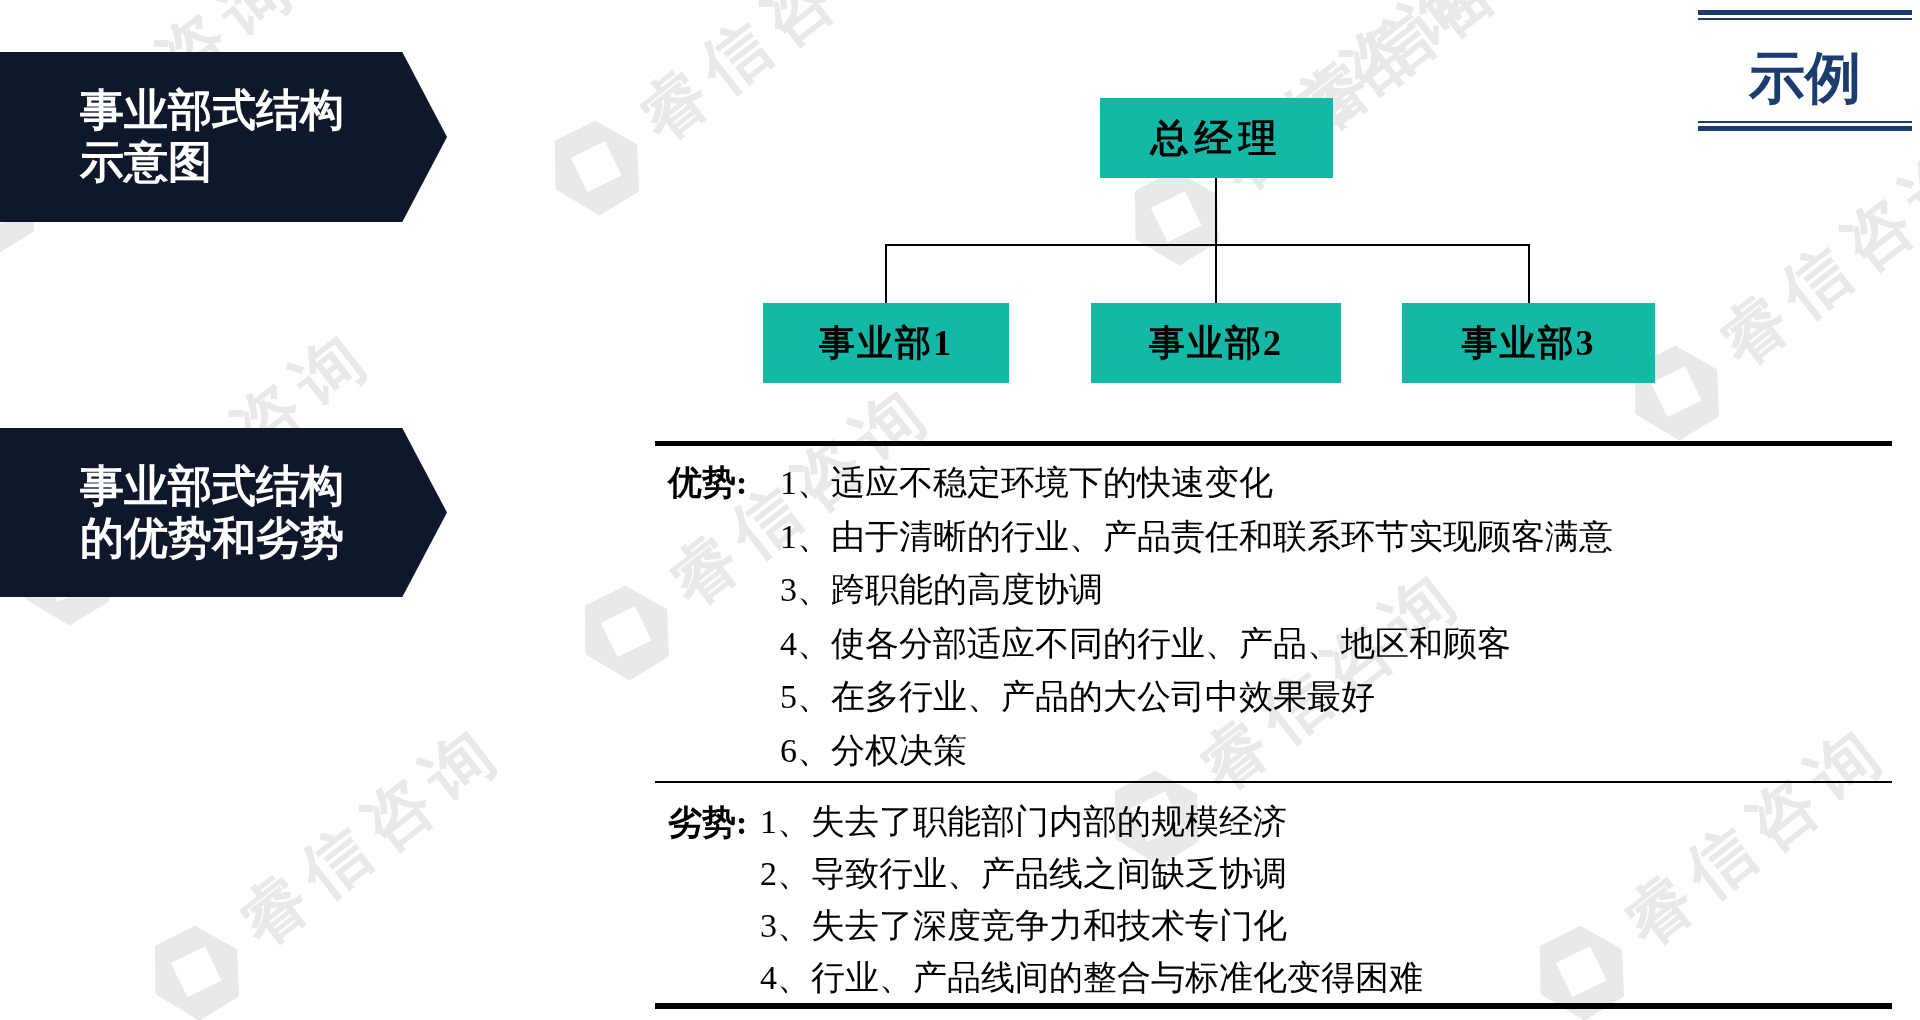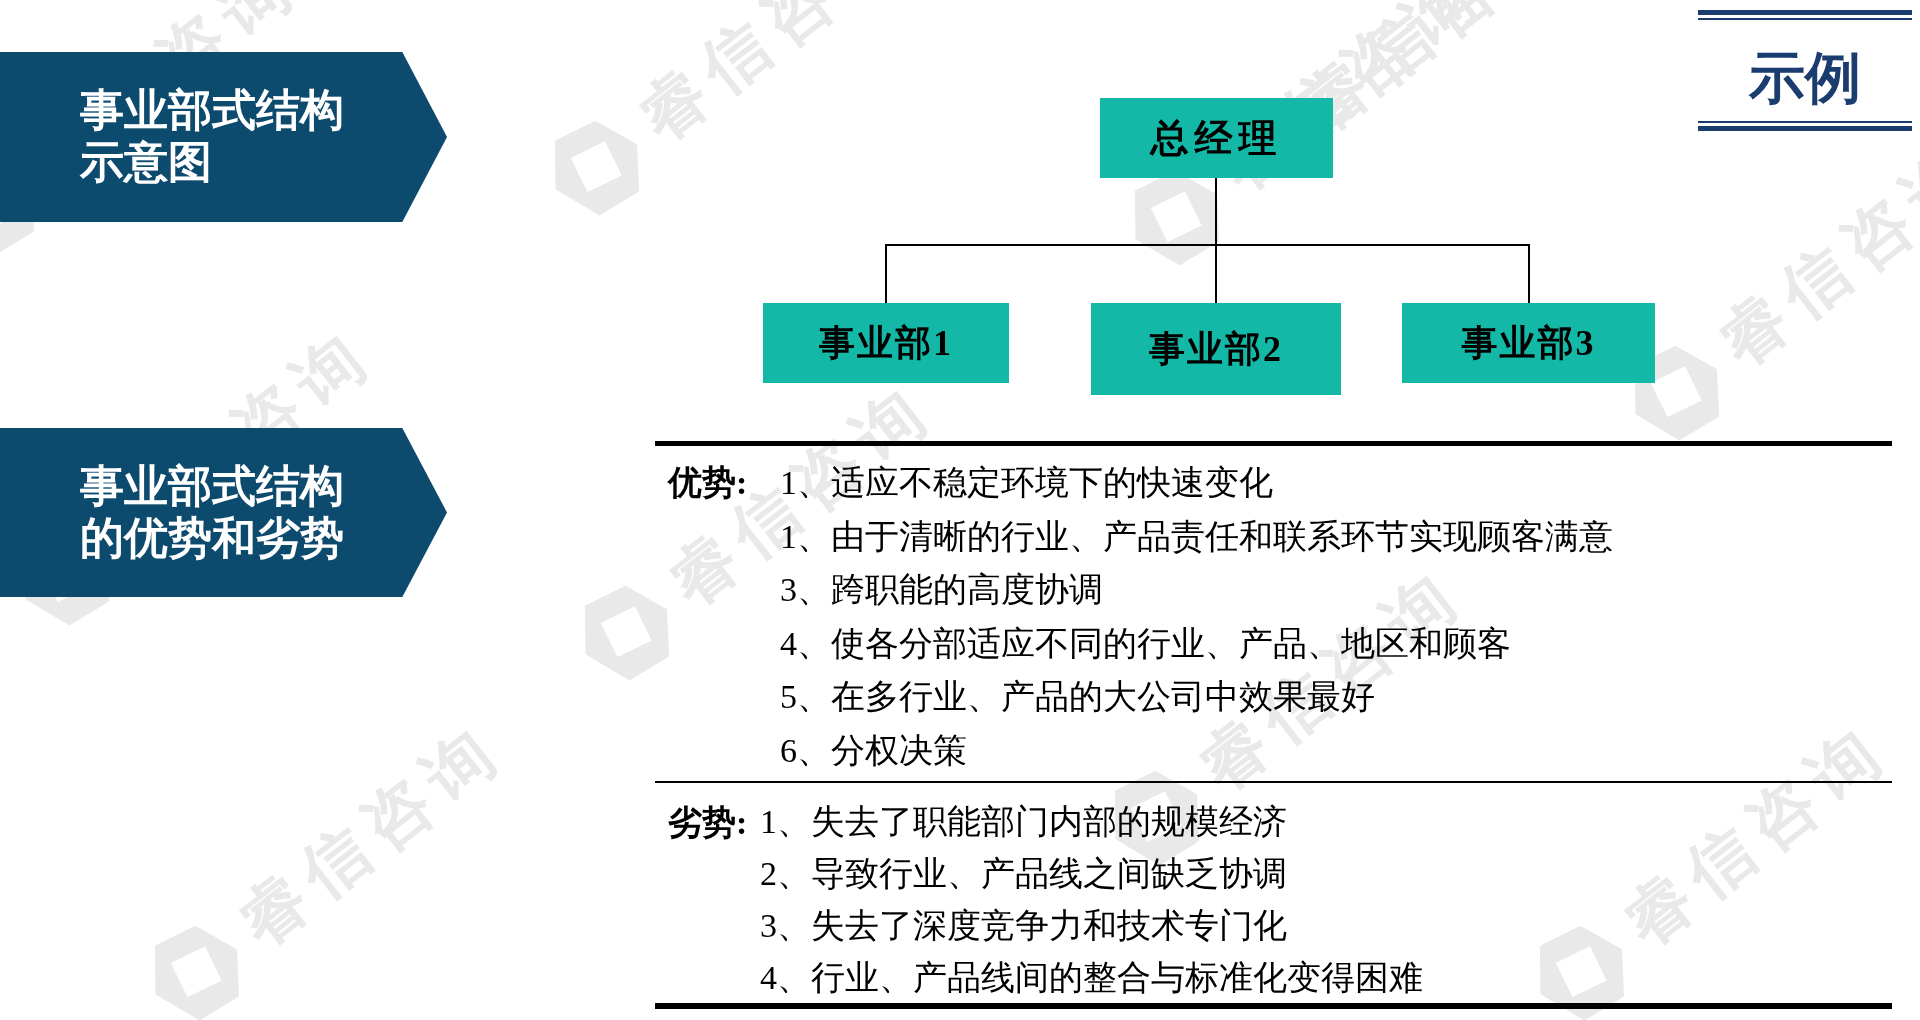--- a/index.html
+++ b/index.html
@@ -20,21 +20,21 @@
     width:92px;height:92px;background:#e9e9e9;flex-shrink:0;position:relative;
     clip-path:polygon(32% 0,80% 10%,100% 58%,70% 100%,20% 94%,0 42%);
   }
   .wm .cube::after{
     content:"";position:absolute;left:27px;top:27px;width:38px;height:38px;
     background:#ffffff;transform:rotate(12deg);
   }
 
   
   .banner{
-    position:absolute;left:0;width:447px;background:#0c4a6e;color:#ffffff;
+    position:absolute;left:0;width:447px;background:#0f172a;color:#ffffff;
     clip-path:polygon(0 0,90% 0,100% 50%,90% 100%,0 100%);
     display:flex;flex-direction:column;justify-content:center;
     padding-left:80px;box-sizing:border-box;
     font-size:44px;font-weight:bold;line-height:52px;z-index:2;
   }
   #banner1{top:52px;height:170px;}
   #banner2{top:428px;height:169px;}
 
   
   .example-tag{position:absolute;left:1698px;top:10px;width:214px;z-index:2;
@@ -45,21 +45,21 @@
   .example-tag .label{font-size:56px;font-weight:bold;line-height:1.3;padding:22px 0 6px;}
 
   
   .box{
     position:absolute;background:#14b8a6;z-index:1;
     display:flex;align-items:center;justify-content:center;
     font-size:38px;font-weight:bold;color:#000;letter-spacing:6px;
   }
   #gm-box{left:1100px;top:98px;width:233px;height:80px;}
   #div1{left:763px;top:303px;width:246px;height:80px;letter-spacing:2px;font-size:36px;}
-  #div2{left:1091px;top:303px;width:250px;height:92px;letter-spacing:2px;font-size:36px;}
+  #div2{left:1091px;top:303px;width:250px;height:80px;letter-spacing:2px;font-size:36px;}
   #div3{left:1402px;top:303px;width:253px;height:80px;letter-spacing:2px;font-size:36px;}
   .cline{position:absolute;background:#000;z-index:1;}
   #l-gm{left:1215px;top:178px;width:2px;height:67px;}
   #l-h{left:885px;top:244px;width:645px;height:2px;}
   #l-d1{left:885px;top:246px;width:2px;height:57px;}
   #l-d2{left:1215px;top:246px;width:2px;height:57px;}
   #l-d3{left:1528px;top:246px;width:2px;height:57px;}
 
   
   .rule{position:absolute;left:655px;width:1237px;background:#000;z-index:1;}

